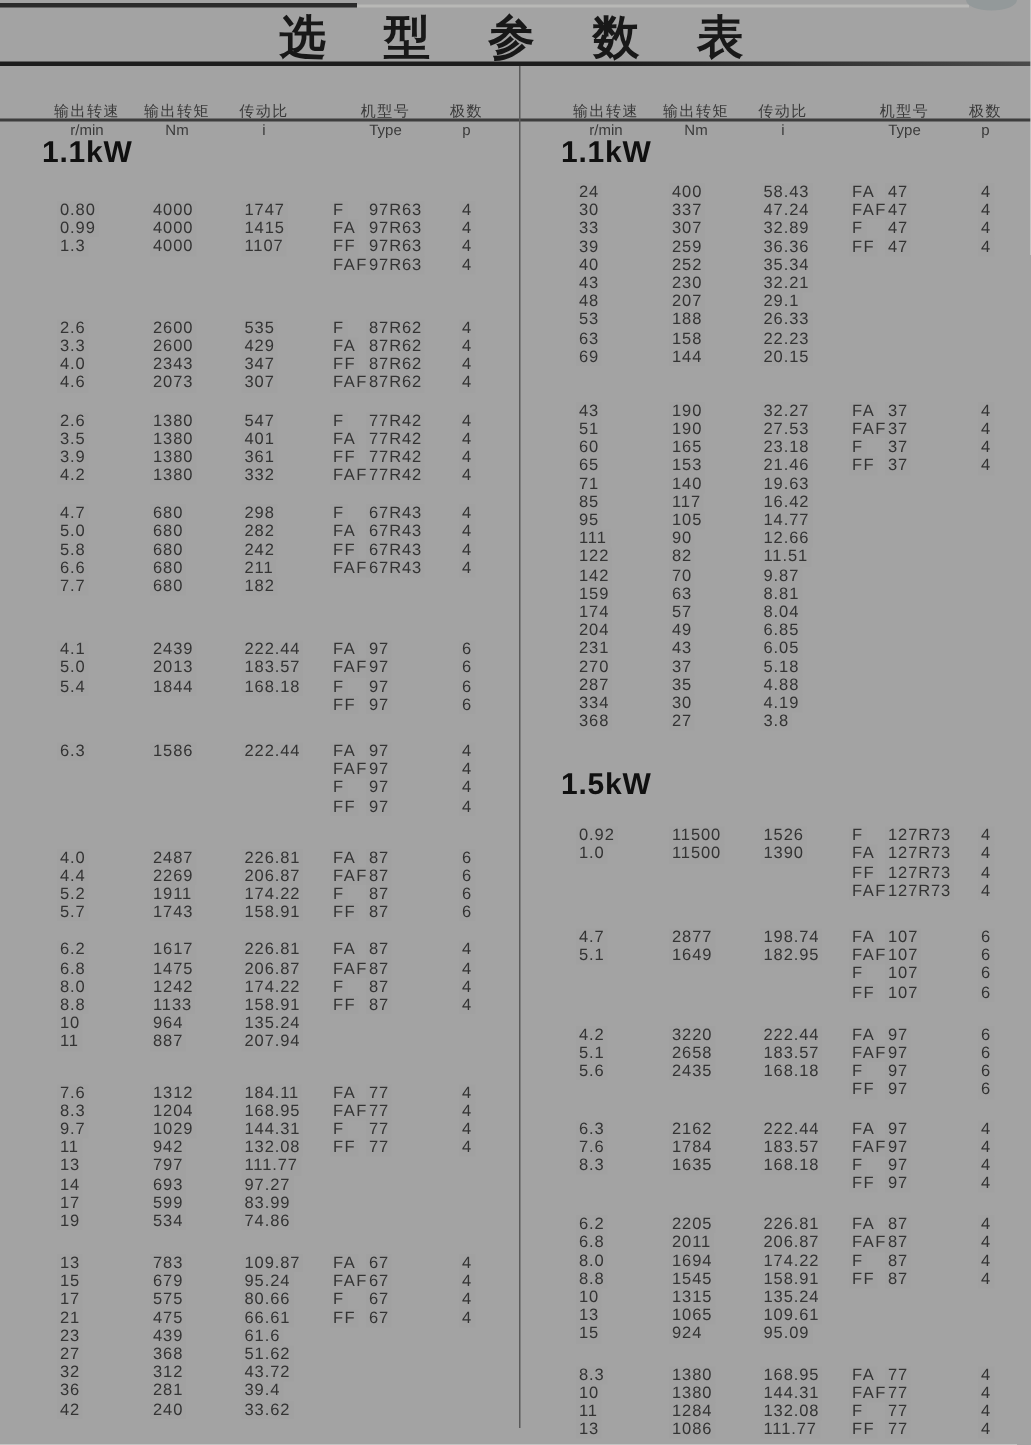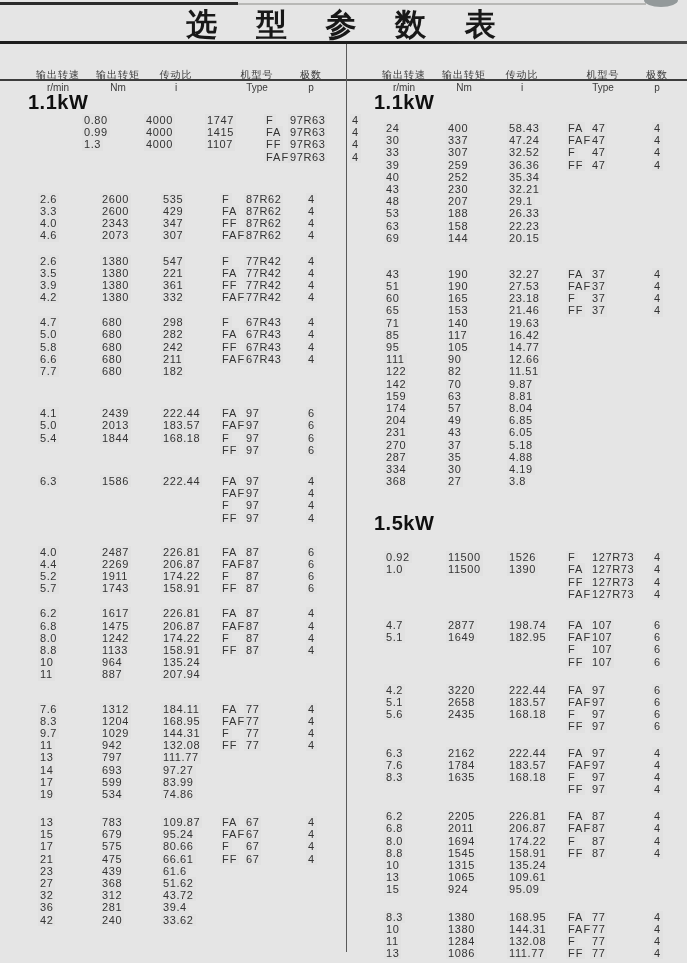--- a/index.html
+++ b/index.html
@@ -4,21 +4,21 @@
 <style>
   html,body{margin:0;padding:0;}
   body{
     width:687px;height:963px;
     background:#fbfbfa;
     font-family:"Liberation Sans","DejaVu Sans",sans-serif;
     color:#2f2f2f;
     overflow:hidden;
     position:relative;
   }
-  .page{position:absolute;inset:0;background:#e5e5e5;text-decoration:underline;}
+  .page{position:absolute;inset:0;background:#a3a3a3;text-decoration:underline;}
   
   .top-rule-dark{position:absolute;left:0;top:2px;width:238px;height:3px;background:#2b2b2b;}
   .top-rule-light{position:absolute;left:238px;top:3px;width:408px;height:2px;background:#b8b8b6;}
   .logo-mark{position:absolute;left:644px;top:-7px;width:34px;height:14px;border-radius:50%;background:#93999a;}
   
   .title{
     position:absolute;left:0;top:4px;width:100%;
     margin:0;text-align:center;
     font-size:31px;font-weight:bold;color:#181818;
     letter-spacing:15px;text-indent:10px;
@@ -116,21 +116,21 @@
         <div class="hzh">极数</div>
         <div class="hen">p</div>
       </div>
     </div>
 
   <div class="header-rule"></div>
   <div class="v-divider"></div>
 
   <div class="col left">
       <div class="kw" style="margin-top: 8px;">1.1kW</div>
-      <div class="block" style="margin-top: 0; padding-left: 44px;">
+      <div class="block" style="margin-top: 20px;">
         <div class="row">
           <span class="cell c-speed">0.80</span>
           <span class="cell c-torque">4000</span>
           <span class="cell c-ratio">1747</span>
           <span class="cell c-prefix">F</span>
           <span class="cell c-model">97R63</span>
           <span class="cell c-poles">4</span>
         </div>
         <div class="row">
           <span class="cell c-speed">0.99</span>
@@ -196,21 +196,21 @@
           <span class="cell c-speed">2.6</span>
           <span class="cell c-torque">1380</span>
           <span class="cell c-ratio">547</span>
           <span class="cell c-prefix">F</span>
           <span class="cell c-model">77R42</span>
           <span class="cell c-poles">4</span>
         </div>
         <div class="row">
           <span class="cell c-speed">3.5</span>
           <span class="cell c-torque">1380</span>
-          <span class="cell c-ratio">221</span>
+          <span class="cell c-ratio">401</span>
           <span class="cell c-prefix">FA</span>
           <span class="cell c-model">77R42</span>
           <span class="cell c-poles">4</span>
         </div>
         <div class="row">
           <span class="cell c-speed">3.9</span>
           <span class="cell c-torque">1380</span>
           <span class="cell c-ratio">361</span>
           <span class="cell c-prefix">FF</span>
           <span class="cell c-model">77R42</span>
@@ -575,21 +575,21 @@
           <span class="cell c-speed">30</span>
           <span class="cell c-torque">337</span>
           <span class="cell c-ratio">47.24</span>
           <span class="cell c-prefix">FAF</span>
           <span class="cell c-model">47</span>
           <span class="cell c-poles">4</span>
         </div>
         <div class="row">
           <span class="cell c-speed">33</span>
           <span class="cell c-torque">307</span>
-          <span class="cell c-ratio">32.52</span>
+          <span class="cell c-ratio">32.89</span>
           <span class="cell c-prefix">F</span>
           <span class="cell c-model">47</span>
           <span class="cell c-poles">4</span>
         </div>
         <div class="row">
           <span class="cell c-speed">39</span>
           <span class="cell c-torque">259</span>
           <span class="cell c-ratio">36.36</span>
           <span class="cell c-prefix">FF</span>
           <span class="cell c-model">47</span>

